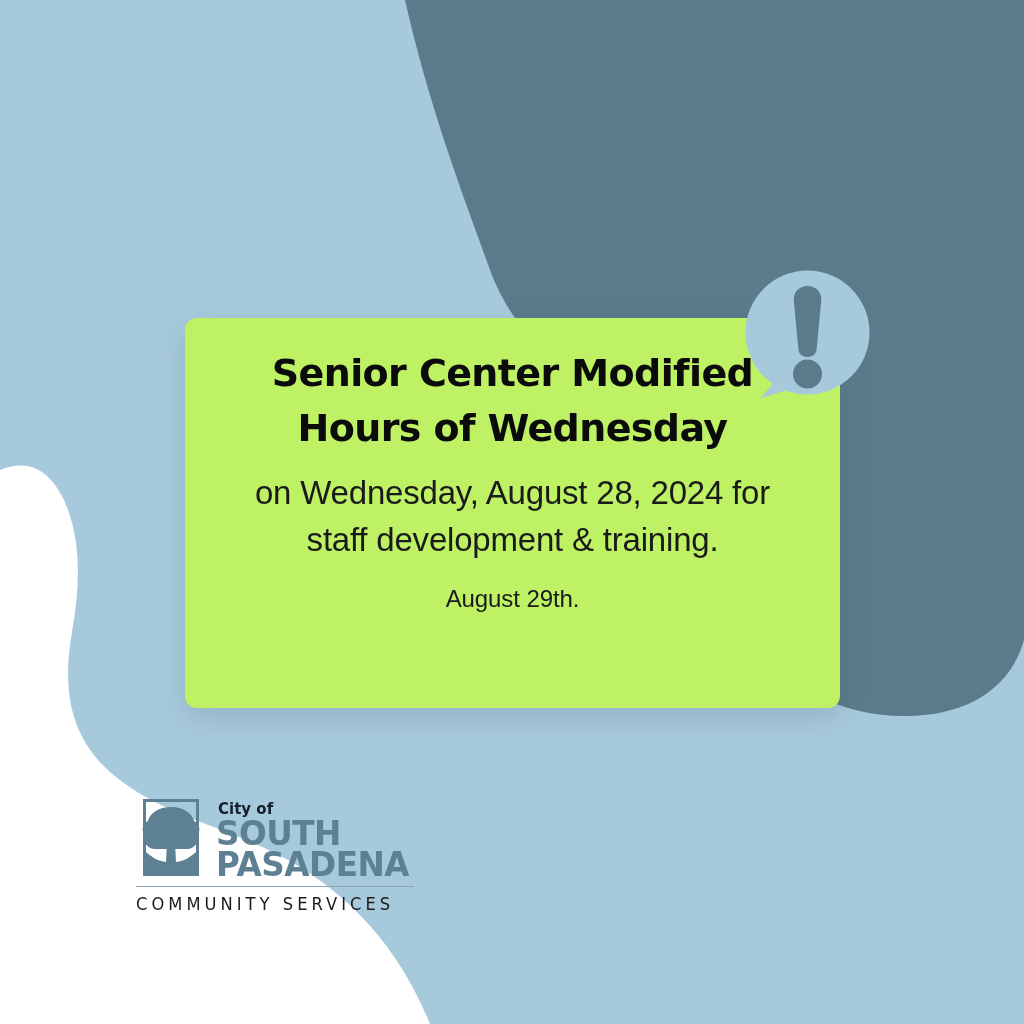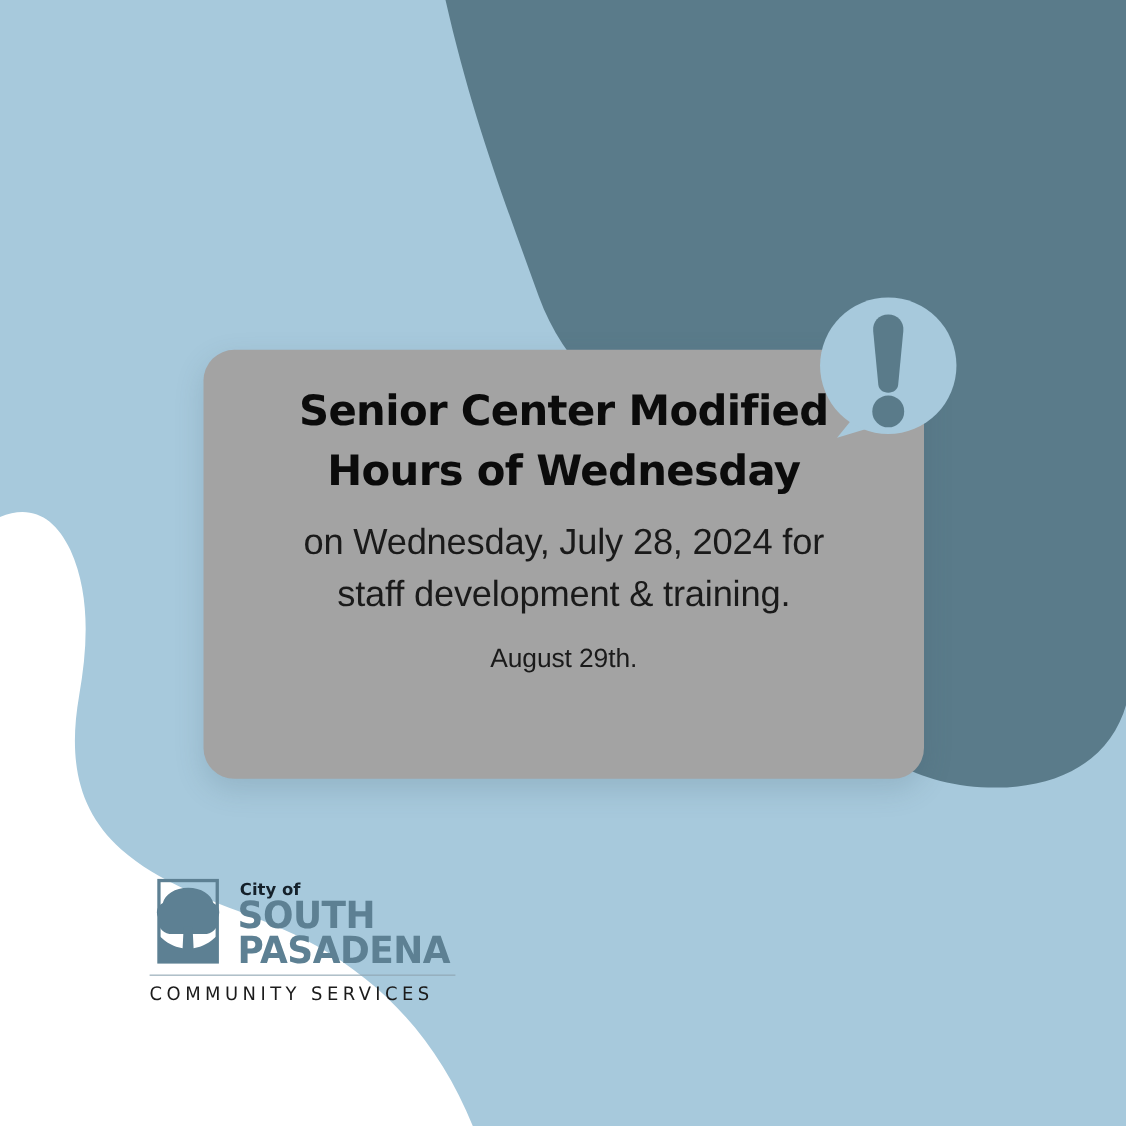--- a/index.html
+++ b/index.html
@@ -27,22 +27,22 @@
     height: 1024px;
   }
 
   
   #notice-card {
     position: absolute;
     left: 185px;
     top: 318px;
     width: 655px;
     height: 390px;
-    background: #a3a3a3;
-    border-radius: 28px;
+    background: #bef264;
+    border-radius: 12px;
     box-shadow: 0 10px 26px rgba(60, 90, 105, 0.18);
     z-index: 5;
     display: flex;
     flex-direction: column;
     align-items: center;
     padding-top: 20px;
     box-sizing: border-box;
   }
 
   #card-title {
@@ -199,21 +199,21 @@
   </svg>
 
   <div id="notice-card">
 
     <h1 id="card-title">
       <span class="tline">Senior Center Modified</span>
       <span class="tline">Hours of Wednesday</span>
     </h1>
 
     <p id="card-body">
-      <span class="bline">on Wednesday, July 28, 2024 for</span>
+      <span class="bline">on Wednesday, August 28, 2024 for</span>
       <span class="bline">staff development &amp; training.</span>
     </p>
 
     <p id="card-subnote">
       <span class="sline">August 29th.</span>
     </p>
 
   </div>
 
   <div id="logo-block">

